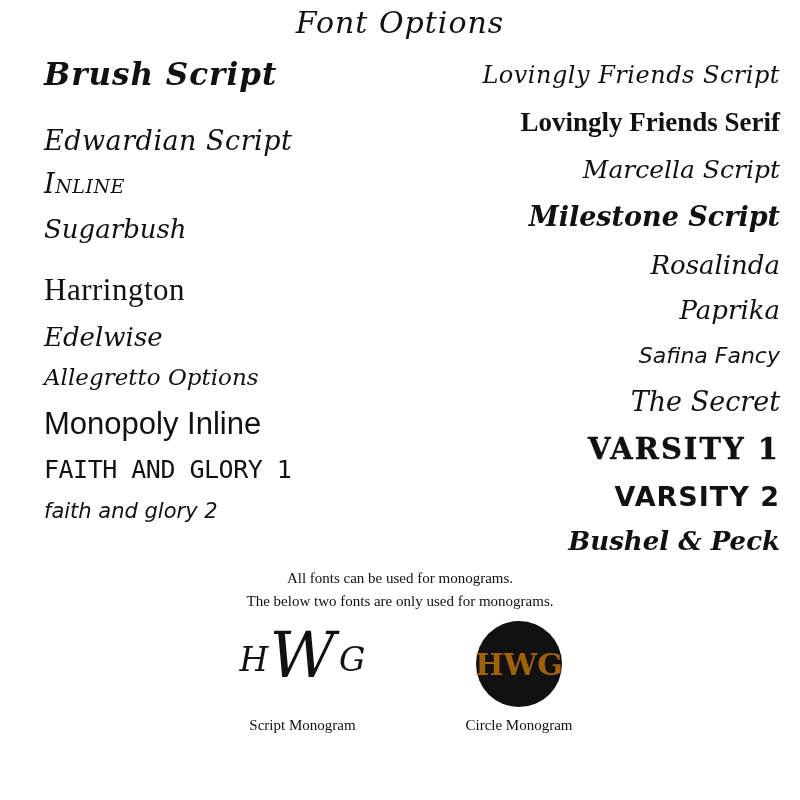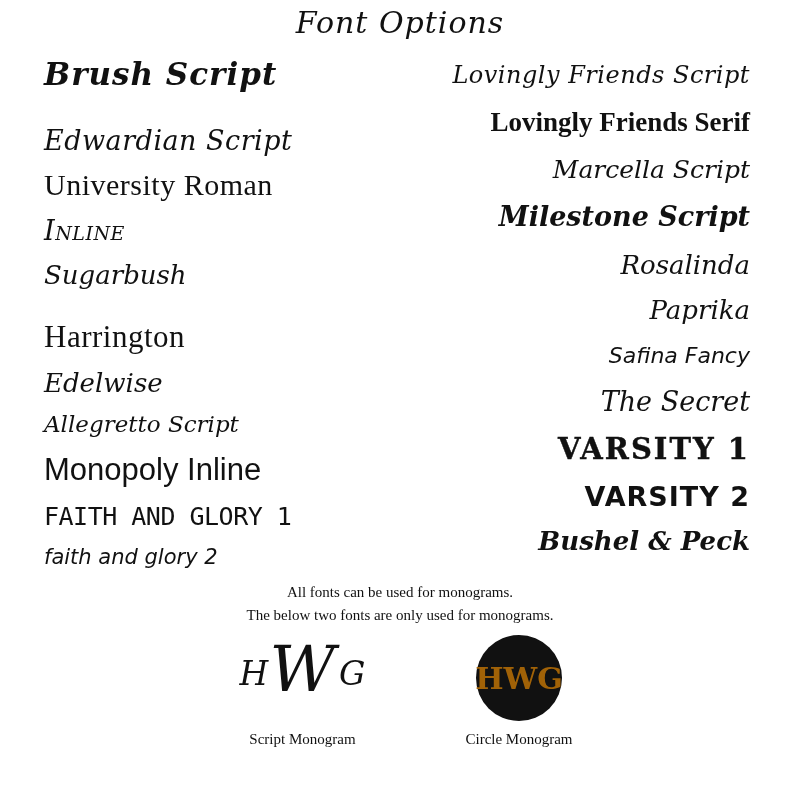--- a/index.html
+++ b/index.html
@@ -27,21 +27,21 @@
     font-style: italic;
     font-size: 30px;
     letter-spacing: 1px;
     padding-top: 6px;
     line-height: 1.1;
   }
   .columns {
     display: flex;
     flex-direction: row;
     justify-content: space-between;
-    padding: 6px 32px 0 18px;
+    padding: 6px 2px 0 18px;
     box-sizing: border-box;
   }
   .col {
     width: 372px;
     display: flex;
     flex-direction: column;
   }
   .col-left { align-items: flex-start; padding-left: 26px; box-sizing: border-box;}
   .col-right { align-items: flex-end; padding-right: 18px; box-sizing: border-box;}
   .font-sample {
@@ -273,26 +273,25 @@
 
 <div class="page">
 
   <div class="title">Font Options</div>
 
   <div class="columns">
 
     <div class="col col-left">
       <div class="font-sample s-brush">Brush Script</div>
       <div class="font-sample s-edwardian">Edwardian Script</div>
-      <div class="font-sample s-university">University Roman</div>
       <div class="font-sample s-vigneta">Inline</div>
       <div class="font-sample s-sugarbush">Sugarbush</div>
       <div class="font-sample s-harrington">Harrington</div>
       <div class="font-sample s-edelwise">Edelwise</div>
-      <div class="font-sample s-allegretto">Allegretto Script</div>
+      <div class="font-sample s-allegretto">Allegretto Options</div>
       <div class="font-sample s-monopoly">Monopoly Inline</div>
       <div class="font-sample s-faith1">FAITH AND GLORY 1</div>
       <div class="font-sample s-faith2">faith and glory 2</div>
     </div>
 
     <div class="col col-right">
       <div class="font-sample s-lovescript">Lovingly Friends Script</div>
       <div class="font-sample s-loveserif">Lovingly Friends Serif</div>
       <div class="font-sample s-marcella">Marcella Script</div>
       <div class="font-sample s-milestone">Milestone Script</div>

